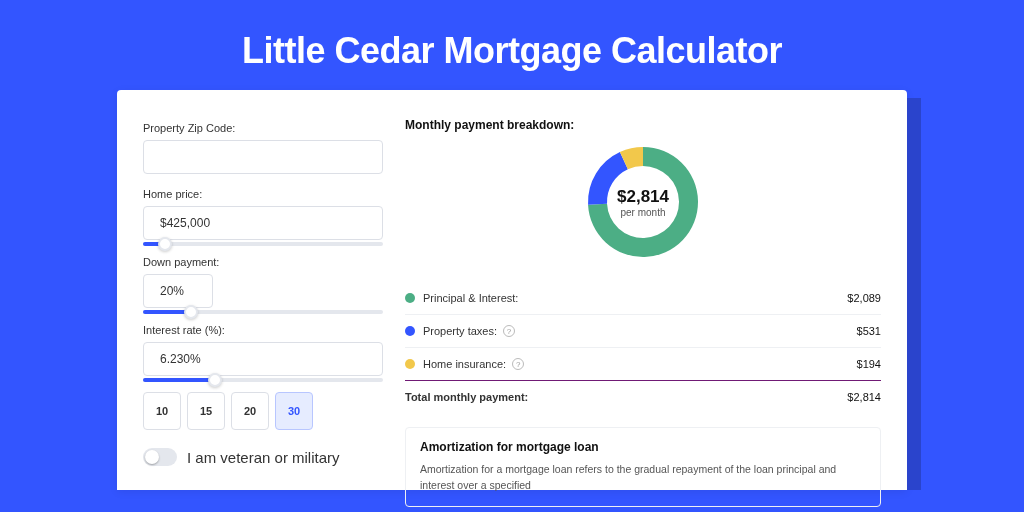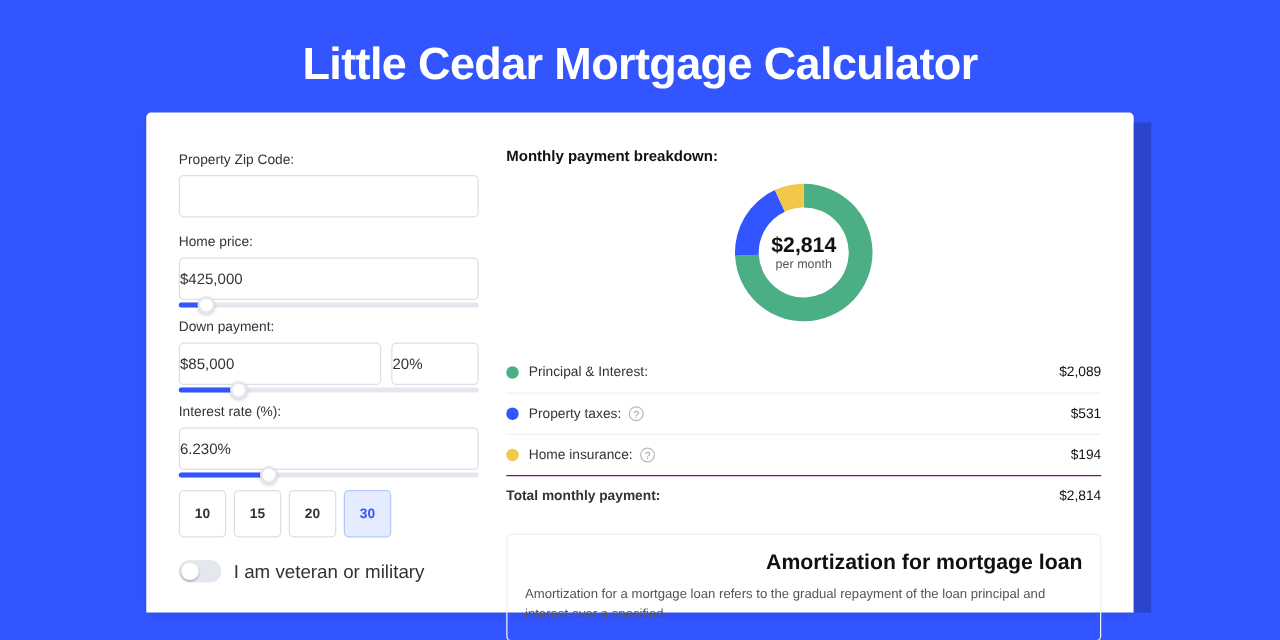--- a/index.html
+++ b/index.html
@@ -40,21 +40,21 @@
     color: #333;
     margin-bottom: 6px;
     margin-top: 4px;
   }
   .text-input {
     width: 100%;
     height: 34px;
     border: 1px solid #dcdfe6;
     border-radius: 4px;
     font-size: 12px;
-    padding: 0 0;
+    padding: 0 16px;
     color: #333;
     background:#fff;
   }
   .slider-track {
     position: relative;
     width: 100%;
     height: 4px;
     background: #e4e7ed;
     border-radius: 2px;
     margin-top: 2px;
@@ -120,21 +120,21 @@
   .legend-row.total { font-weight:700; border-top:1px solid #701a75; }
   .info-icon {
     display:inline-flex; width:12px; height:12px; margin-left:6px;
     border:1px solid #bbb; border-radius:50%; font-size:8px; color:#999;
     align-items:center; justify-content:center;
   }
 
   .amort-box {
     border:1px solid #eef0f3; border-radius:4px; padding:12px 14px; margin-top:14px;
   }
-  .amort-title { font-size:17px; font-weight:700; margin-bottom:8px;text-align:right; }
+  .amort-title { font-size:12px; font-weight:700; margin-bottom:8px; }
   .amort-body { font-size:10.5px; color:#555; line-height:1.5; }
 </style>
 </head>
 <body>
 
 <h1 class="page-title">Little Cedar Mortgage Calculator</h1>
 
 <div class="outer-card">
   <div class="shadow-strip"></div>
   <div class="cols">
@@ -146,21 +146,20 @@
 
       <div class="field-label" style="margin-top:14px">Home price:</div>
       <input class="text-input" value="$425,000" style="">
       <div class="slider-track">
         <div class="slider-fill" id="hp-fill" style="width: 9%;"></div>
         <div class="slider-thumb" id="hp-thumb" style="left: 9%;"></div>
       </div>
 
       <div class="field-label">Down payment:</div>
       <div class="dp-row">
-        <input class="text-input" value="$85,000" style="">
         <input class="text-input" value="20%" style="">
       </div>
       <div class="slider-track">
         <div class="slider-fill" id="dp-fill" style="width: 20%;"></div>
         <div class="slider-thumb" id="dp-thumb" style="left: 20%;"></div>
       </div>
 
       <div class="field-label">Interest rate (%):</div>
       <input class="text-input" value="6.230%" style="">
       <div class="slider-track">

